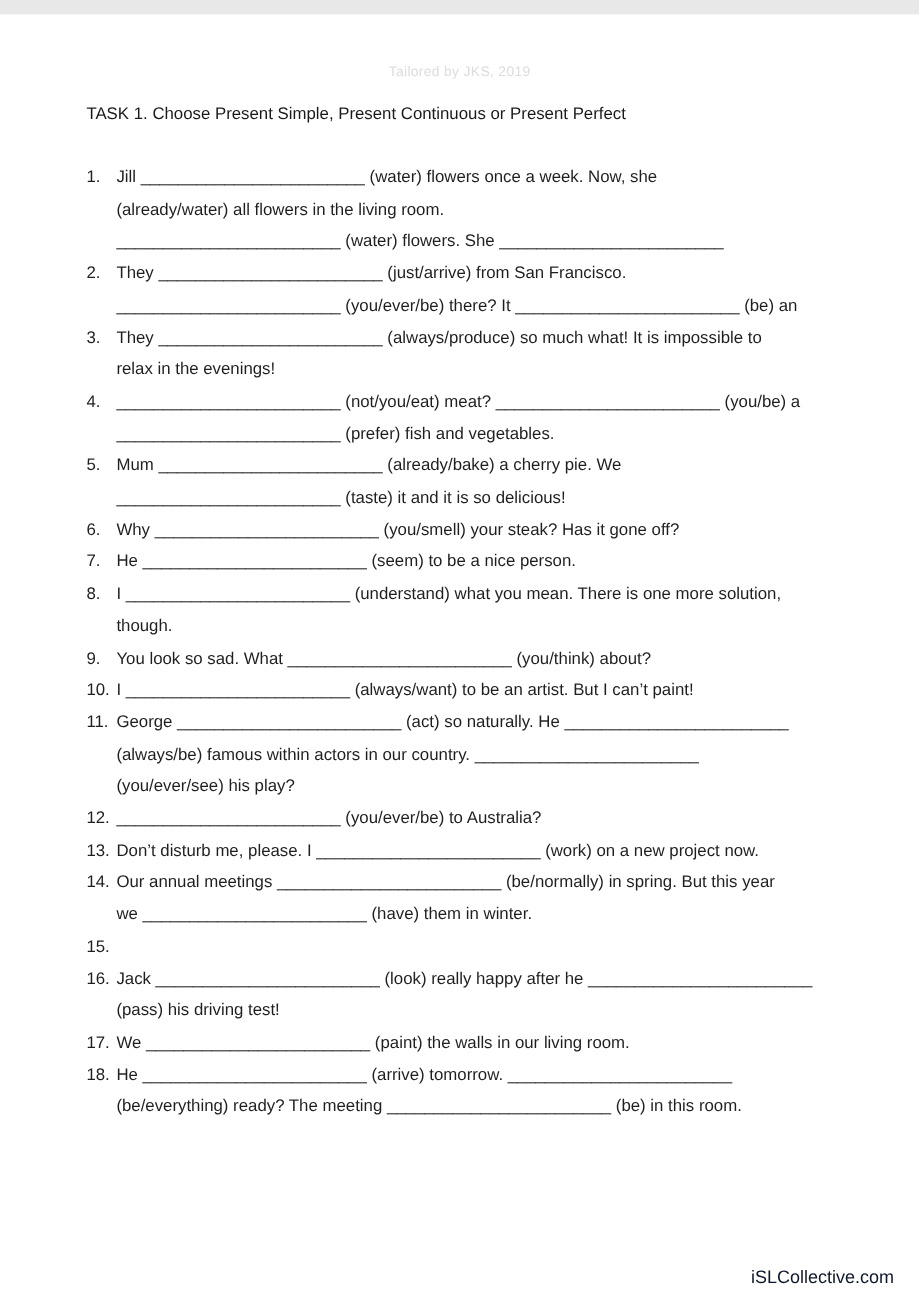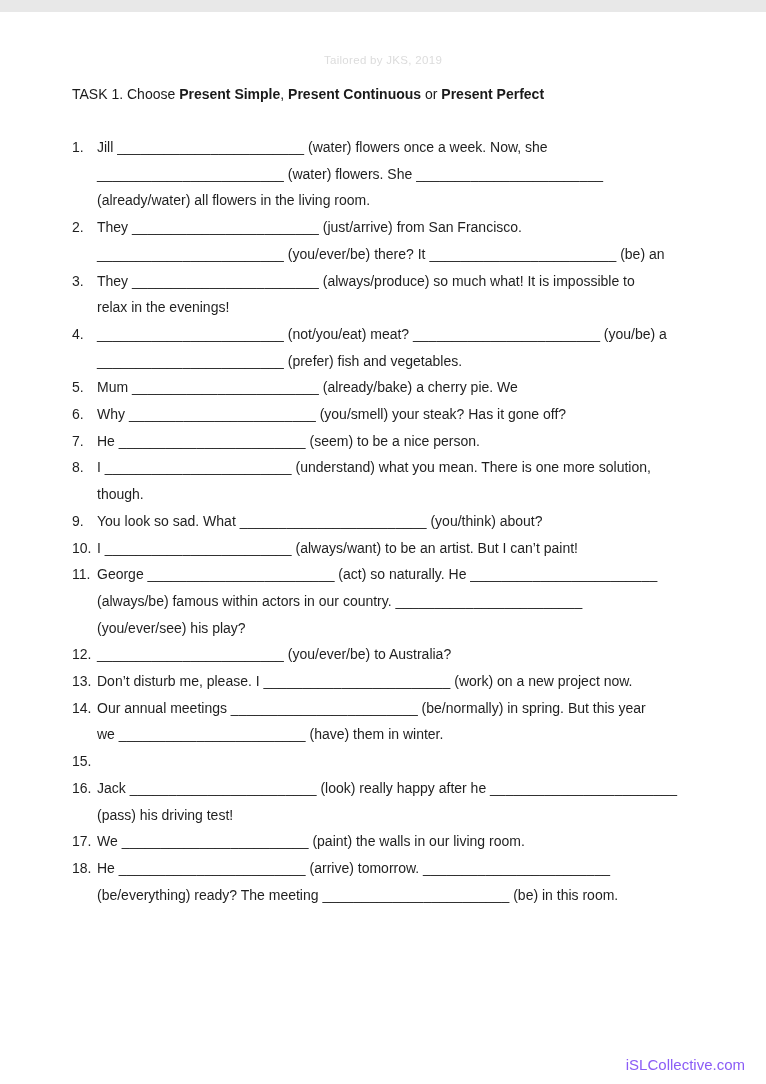--- a/index.html
+++ b/index.html
@@ -25,21 +25,21 @@
     color: #dcdcdc;
   }
   .title {
     position: absolute;
     top: 74px;
     left: 72px;
     font-size: 14px;
     color: #1a1a1a;
     white-space: pre;
   }
-  .title b { font-weight: bold; text-align: center; }
+  .title b { font-weight: normal; text-align: center; }
   .items {
     position: absolute;
     top: 122px;
     left: 72px;
     right: 30px;
     font-size: 14px;
   }
   .row {
     display: flex;
     line-height: 26.7px;
@@ -64,30 +64,31 @@
 <body>
 
 <div class="page" style="background: rgb(255, 255, 255); color: rgb(31, 31, 31);">
 
   <div class="watermark" style="color: rgb(220, 220, 220);">Tailored by JKS, 2019</div>
 
   <div class="title"><span>TASK 1. Choose </span><b>Present Simple</b><span>, </span><b>Present Continuous</b><span> or </span><b>Present Perfect</b></div>
 
   <div class="items" id="items">
       <div class="row"><span class="num">1.</span><span class="txt">Jill ________________________ (water) flowers once a week. Now, she</span></div>
+      <div class="row"><span class="num"></span><span class="txt">(already/water) all flowers in the living room.</span></div>
       <div class="row"><span class="num"></span><span class="txt">________________________ (water) flowers. She ________________________</span></div>
-      <div class="row"><span class="num"></span><span class="txt">(already/water) all flowers in the living room.</span></div>
       <div class="row"><span class="num">2.</span><span class="txt">They ________________________ (just/arrive) from San Francisco.</span></div>
       <div class="row"><span class="num"></span><span class="txt">________________________ (you/ever/be) there? It ________________________ (be) an</span></div>
       <div class="row"><span class="num">3.</span><span class="txt">They ________________________ (always/produce) so much what! It is impossible to</span></div>
       <div class="row"><span class="num"></span><span class="txt">relax in the evenings!</span></div>
       <div class="row"><span class="num">4.</span><span class="txt">________________________ (not/you/eat) meat? ________________________ (you/be) a</span></div>
       <div class="row"><span class="num"></span></div>
       <div class="row"><span class="num"></span><span class="txt">________________________ (prefer) fish and vegetables.</span></div>
       <div class="row"><span class="num">5.</span><span class="txt">Mum ________________________ (already/bake) a cherry pie. We</span></div>
+      <div class="row"><span class="num"></span><span class="txt">________________________ (taste) it and it is so delicious!</span></div>
       <div class="row"><span class="num">6.</span><span class="txt">Why ________________________ (you/smell) your steak? Has it gone off?</span></div>
       <div class="row"><span class="num">7.</span><span class="txt">He ________________________ (seem) to be a nice person.</span></div>
       <div class="row"><span class="num">8.</span><span class="txt">I ________________________ (understand) what you mean. There is one more solution,</span></div>
       <div class="row"><span class="num"></span><span class="txt">though.</span></div>
       <div class="row"><span class="num">9.</span><span class="txt">You look so sad. What ________________________ (you/think) about?</span></div>
       <div class="row"><span class="num">10.</span><span class="txt">I ________________________ (always/want) to be an artist. But I can’t paint!</span></div>
       <div class="row"><span class="num">11.</span><span class="txt">George ________________________ (act) so naturally. He ________________________</span></div>
       <div class="row"><span class="num"></span><span class="txt">(always/be) famous within actors in our country. ________________________</span></div>
       <div class="row"><span class="num"></span><span class="txt">(you/ever/see) his play?</span></div>
       <div class="row"><span class="num">12.</span><span class="txt">________________________ (you/ever/be) to Australia?</span></div>
@@ -95,15 +96,15 @@
       <div class="row"><span class="num">14.</span><span class="txt">Our annual meetings ________________________ (be/normally) in spring. But this year</span></div>
       <div class="row"><span class="num"></span><span class="txt">we ________________________ (have) them in winter.</span></div>
       <div class="row"><span class="num">15.</span></div>
       <div class="row"><span class="num">16.</span><span class="txt">Jack ________________________ (look) really happy after he ________________________</span></div>
       <div class="row"><span class="num"></span><span class="txt">(pass) his driving test!</span></div>
       <div class="row"><span class="num">17.</span><span class="txt">We ________________________ (paint) the walls in our living room.</span></div>
       <div class="row"><span class="num">18.</span><span class="txt">He ________________________ (arrive) tomorrow. ________________________</span></div>
       <div class="row"><span class="num"></span><span class="txt">(be/everything) ready? The meeting ________________________ (be) in this room.</span></div>
     </div>
 
-  <div class="footer" style="color: #8b5cf6;">iSLCollective.com</div>
+  <div class="footer" style="color: #0f172a;">iSLCollective.com</div>
 
 </div>
 
 </body></html>

